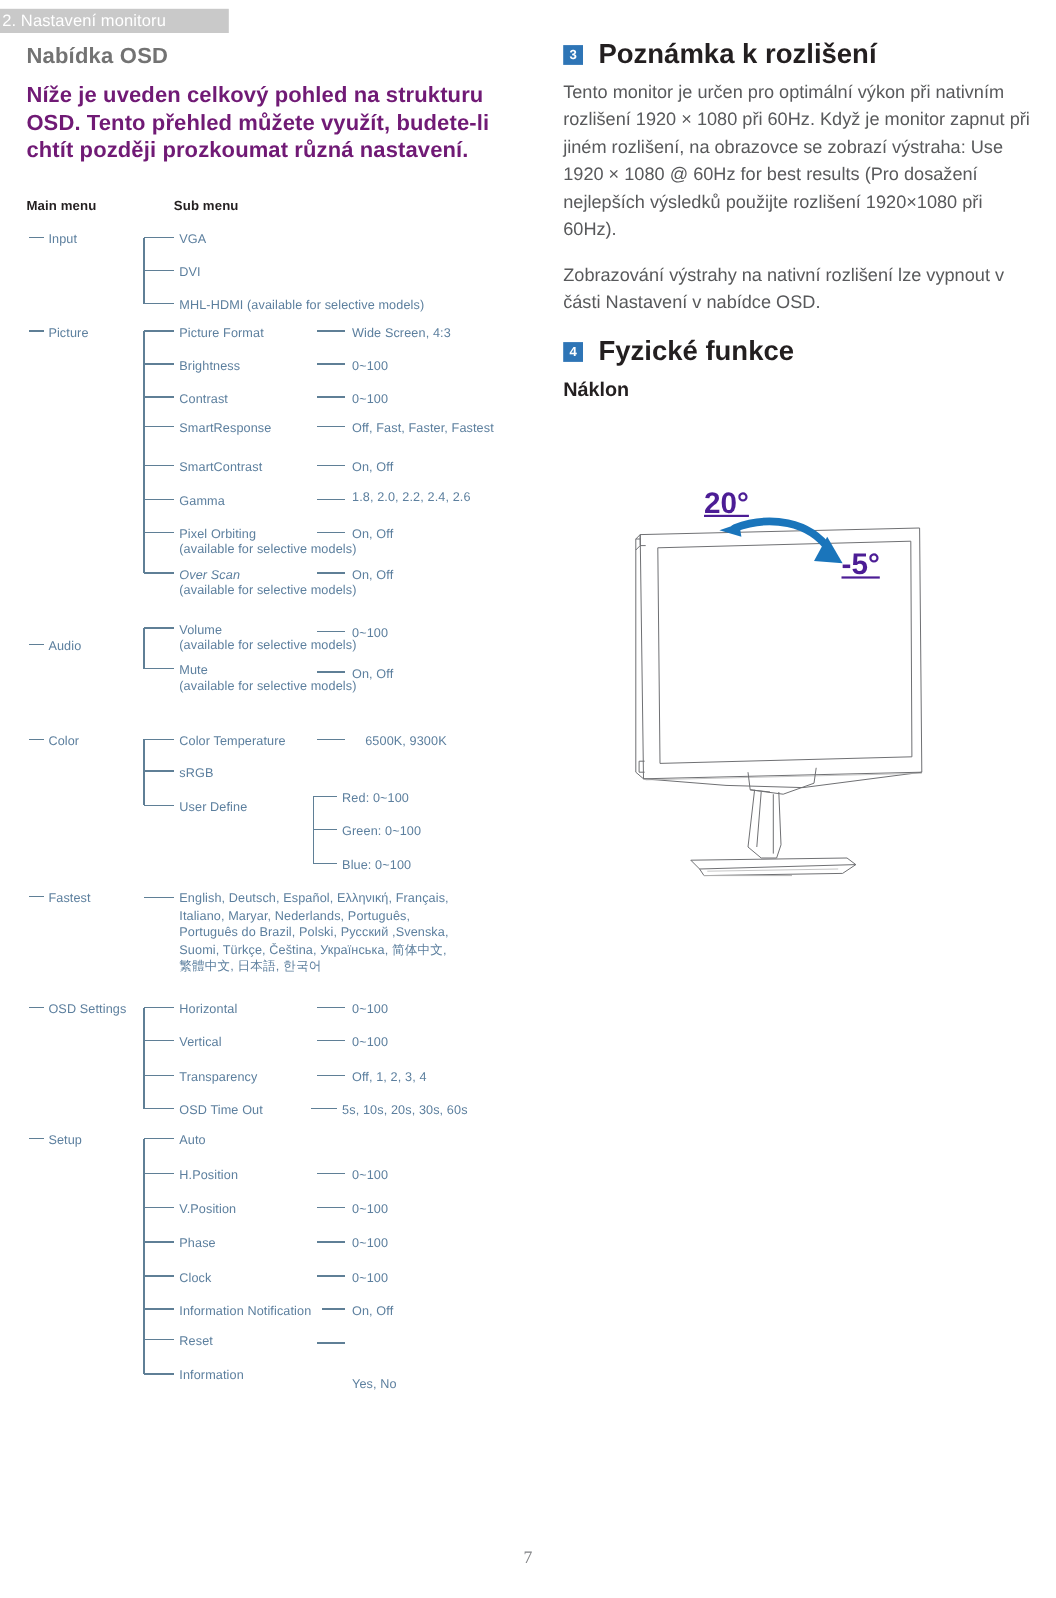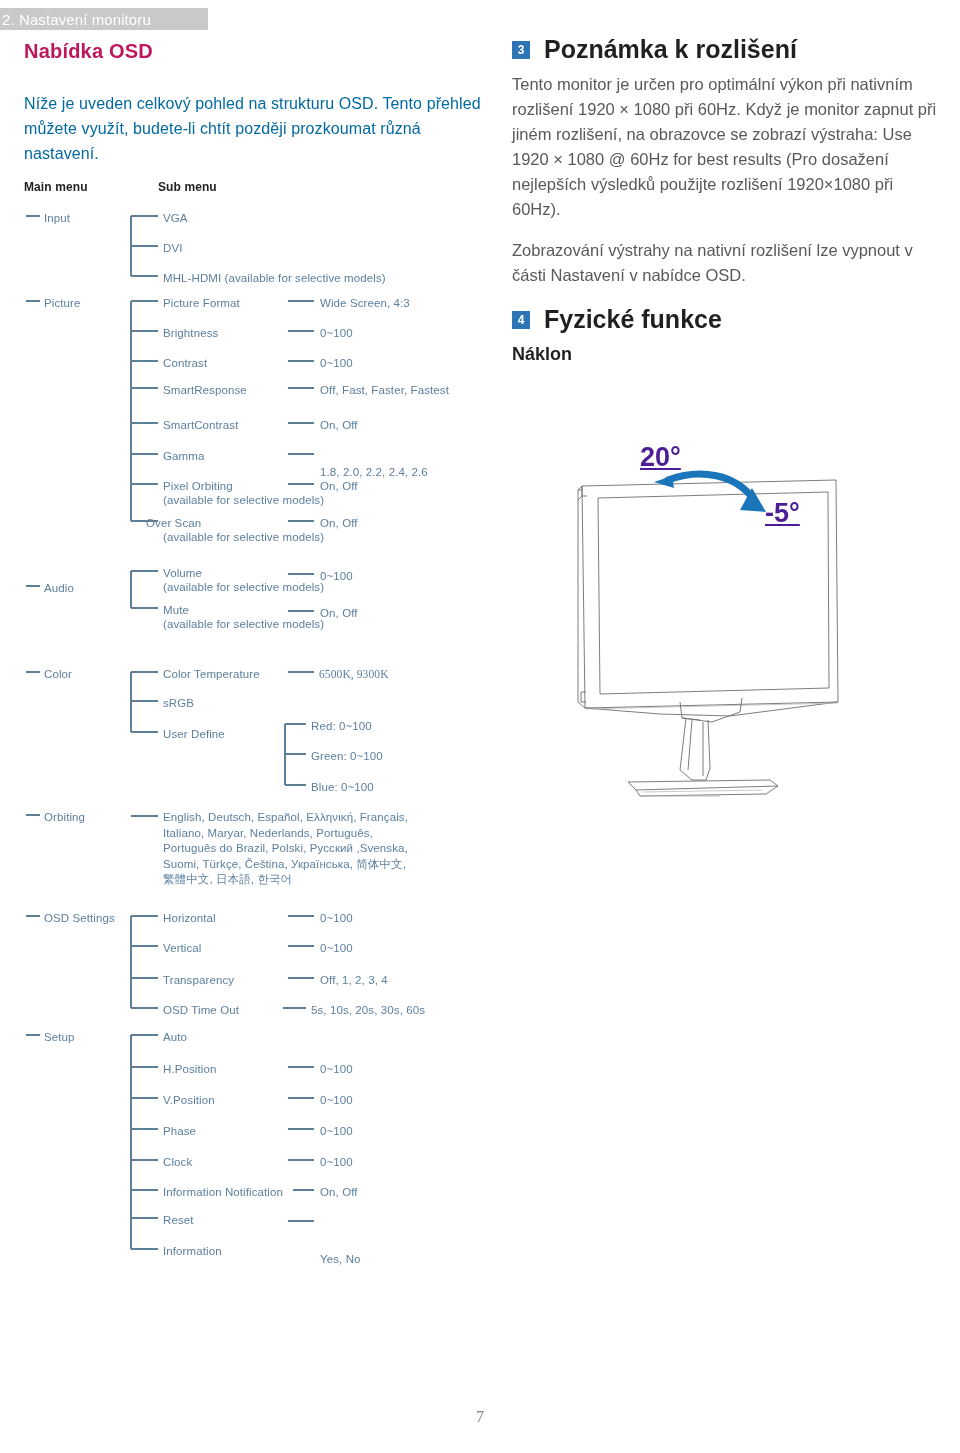--- a/index.html
+++ b/index.html
@@ -22,26 +22,26 @@
   }
   .chapter-bar .txt {
     color:#ffffff; font-size:15px; padding-left:2px;
     font-family:"Liberation Sans", sans-serif; letter-spacing:.1px;
     white-space:nowrap;
   }
 
   
   .col-left { position:absolute; left:24px; top:40px; width:460px; }
   h1.section-title {
-    font-size:20px; font-weight:bold; color:#be185d; margin:0 0 28px 0;
+    font-size:20px; font-weight:bold; color:#737373; margin:0 0 12px 0;
     letter-spacing:.2px;
   }
   p.body-text {
-    font-size:16px; line-height:25px; color:#0369a1; margin:0;
-    font-weight:400; letter-spacing:.1px;
+    font-size:20px; line-height:25px; color:#701a75; margin:0;
+    font-weight:700; letter-spacing:.1px;
   }
 
   
   .tree {
     position:absolute; left:0; top:0; width:828px; height:1453px;
     pointer-events:none;
   }
   .tree-label {
     position:absolute;
     color:#5c7f9e;
@@ -191,36 +191,36 @@
       </g>
     </svg>
 
     <div class="tree-label bold" style="left:24px; top:180px;">Main menu</div>
     <div class="tree-label bold" style="left:158px; top:180px;text-align:center;">Sub menu</div>
 
     <div class="tree-label" style="left:44px; top:211px;">Input</div>
     <div class="tree-label" style="left:44px; top:296px;">Picture</div>
     <div class="tree-label" style="left:44px; top:581px;">Audio</div>
     <div class="tree-label" style="left:44px; top:667px;">Color</div>
-    <div class="tree-label" style="left:44px; top:810px;">Orbiting</div>
+    <div class="tree-label" style="left:44px; top:810px;">Fastest</div>
     <div class="tree-label" style="left:44px; top:911px;">OSD Settings</div>
     <div class="tree-label" style="left:44px; top:1030px;">Setup</div>
 
     <div class="tree-label" style="left:163px; top:211px;">VGA</div>
     <div class="tree-label" style="left:163px; top:241px;">DVI</div>
     <div class="tree-label" style="left:163px; top:271px;">MHL-HDMI (available for selective models)</div>
     <div class="tree-label" style="left:163px; top:296px;">Picture Format</div>
     <div class="tree-label" style="left:163px; top:326px;">Brightness</div>
     <div class="tree-label" style="left:163px; top:356px;">Contrast</div>
     <div class="tree-label" style="left:163px; top:383px;">SmartResponse</div>
     <div class="tree-label" style="left:163px; top:418px;">SmartContrast</div>
     <div class="tree-label" style="left:163px; top:449px;">Gamma</div>
     <div class="tree-label" style="left:163px; top:479px;">Pixel Orbiting</div>
     <div class="tree-label" style="left:163px; top:493px;">(available for selective models)</div>
-    <div class="tree-label" style="left:146px; top:516px;">Over Scan</div>
+    <div class="tree-label" style="left:163px; top:516px;font-style:italic;">Over Scan</div>
     <div class="tree-label" style="left:163px; top:530px;">(available for selective models)</div>
     <div class="tree-label" style="left:163px; top:566px;">Volume</div>
     <div class="tree-label" style="left:163px; top:580px;">(available for selective models)</div>
     <div class="tree-label" style="left:163px; top:603px;">Mute</div>
     <div class="tree-label" style="left:163px; top:617px;">(available for selective models)</div>
     <div class="tree-label" style="left:163px; top:667px;">Color Temperature</div>
     <div class="tree-label" style="left:163px; top:696px;">sRGB</div>
     <div class="tree-label" style="left:163px; top:727px;">User Define</div>
     <div class="tree-label" style="left:163px; top:911px;">Horizontal</div>
     <div class="tree-label" style="left:163px; top:941px;">Vertical</div>
@@ -233,26 +233,26 @@
     <div class="tree-label" style="left:163px; top:1155px;">Clock</div>
     <div class="tree-label" style="left:163px; top:1185px;">Information Notification</div>
     <div class="tree-label" style="left:163px; top:1213px;">Reset</div>
     <div class="tree-label" style="left:163px; top:1244px;">Information</div>
 
     <div class="tree-label" style="left:320px; top:296px;">Wide Screen, 4:3</div>
     <div class="tree-label" style="left:320px; top:326px;">0~100</div>
     <div class="tree-label" style="left:320px; top:356px;">0~100</div>
     <div class="tree-label" style="left:320px; top:383px;">Off, Fast, Faster, Fastest</div>
     <div class="tree-label" style="left:320px; top:418px;">On, Off</div>
-    <div class="tree-label" style="left:320px; top:465px;">1.8, 2.0, 2.2, 2.4, 2.6</div>
+    <div class="tree-label" style="left:320px; top:445px;">1.8, 2.0, 2.2, 2.4, 2.6</div>
     <div class="tree-label" style="left:320px; top:479px;">On, Off</div>
     <div class="tree-label" style="left:320px; top:516px;">On, Off</div>
     <div class="tree-label" style="left:320px; top:569px;">0~100</div>
     <div class="tree-label" style="left:320px; top:606px;">On, Off</div>
-    <div class="tree-label" style="left:319px; top:667px;font-family:Liberation Serif, serif;">6500K, 9300K</div>
+    <div class="tree-label" style="left:332px; top:667px;">6500K, 9300K</div>
     <div class="tree-label" style="left:311px; top:719px;">Red: 0~100</div>
     <div class="tree-label" style="left:311px; top:749px;">Green: 0~100</div>
     <div class="tree-label" style="left:311px; top:780px;">Blue: 0~100</div>
     <div class="tree-label" style="left:320px; top:911px;">0~100</div>
     <div class="tree-label" style="left:320px; top:941px;">0~100</div>
     <div class="tree-label" style="left:320px; top:973px;">Off, 1, 2, 3, 4</div>
     <div class="tree-label" style="left:311px; top:1003px;">5s, 10s, 20s, 30s, 60s</div>
     <div class="tree-label" style="left:320px; top:1062px;">0~100</div>
     <div class="tree-label" style="left:320px; top:1093px;">0~100</div>
     <div class="tree-label" style="left:320px; top:1124px;">0~100</div>

